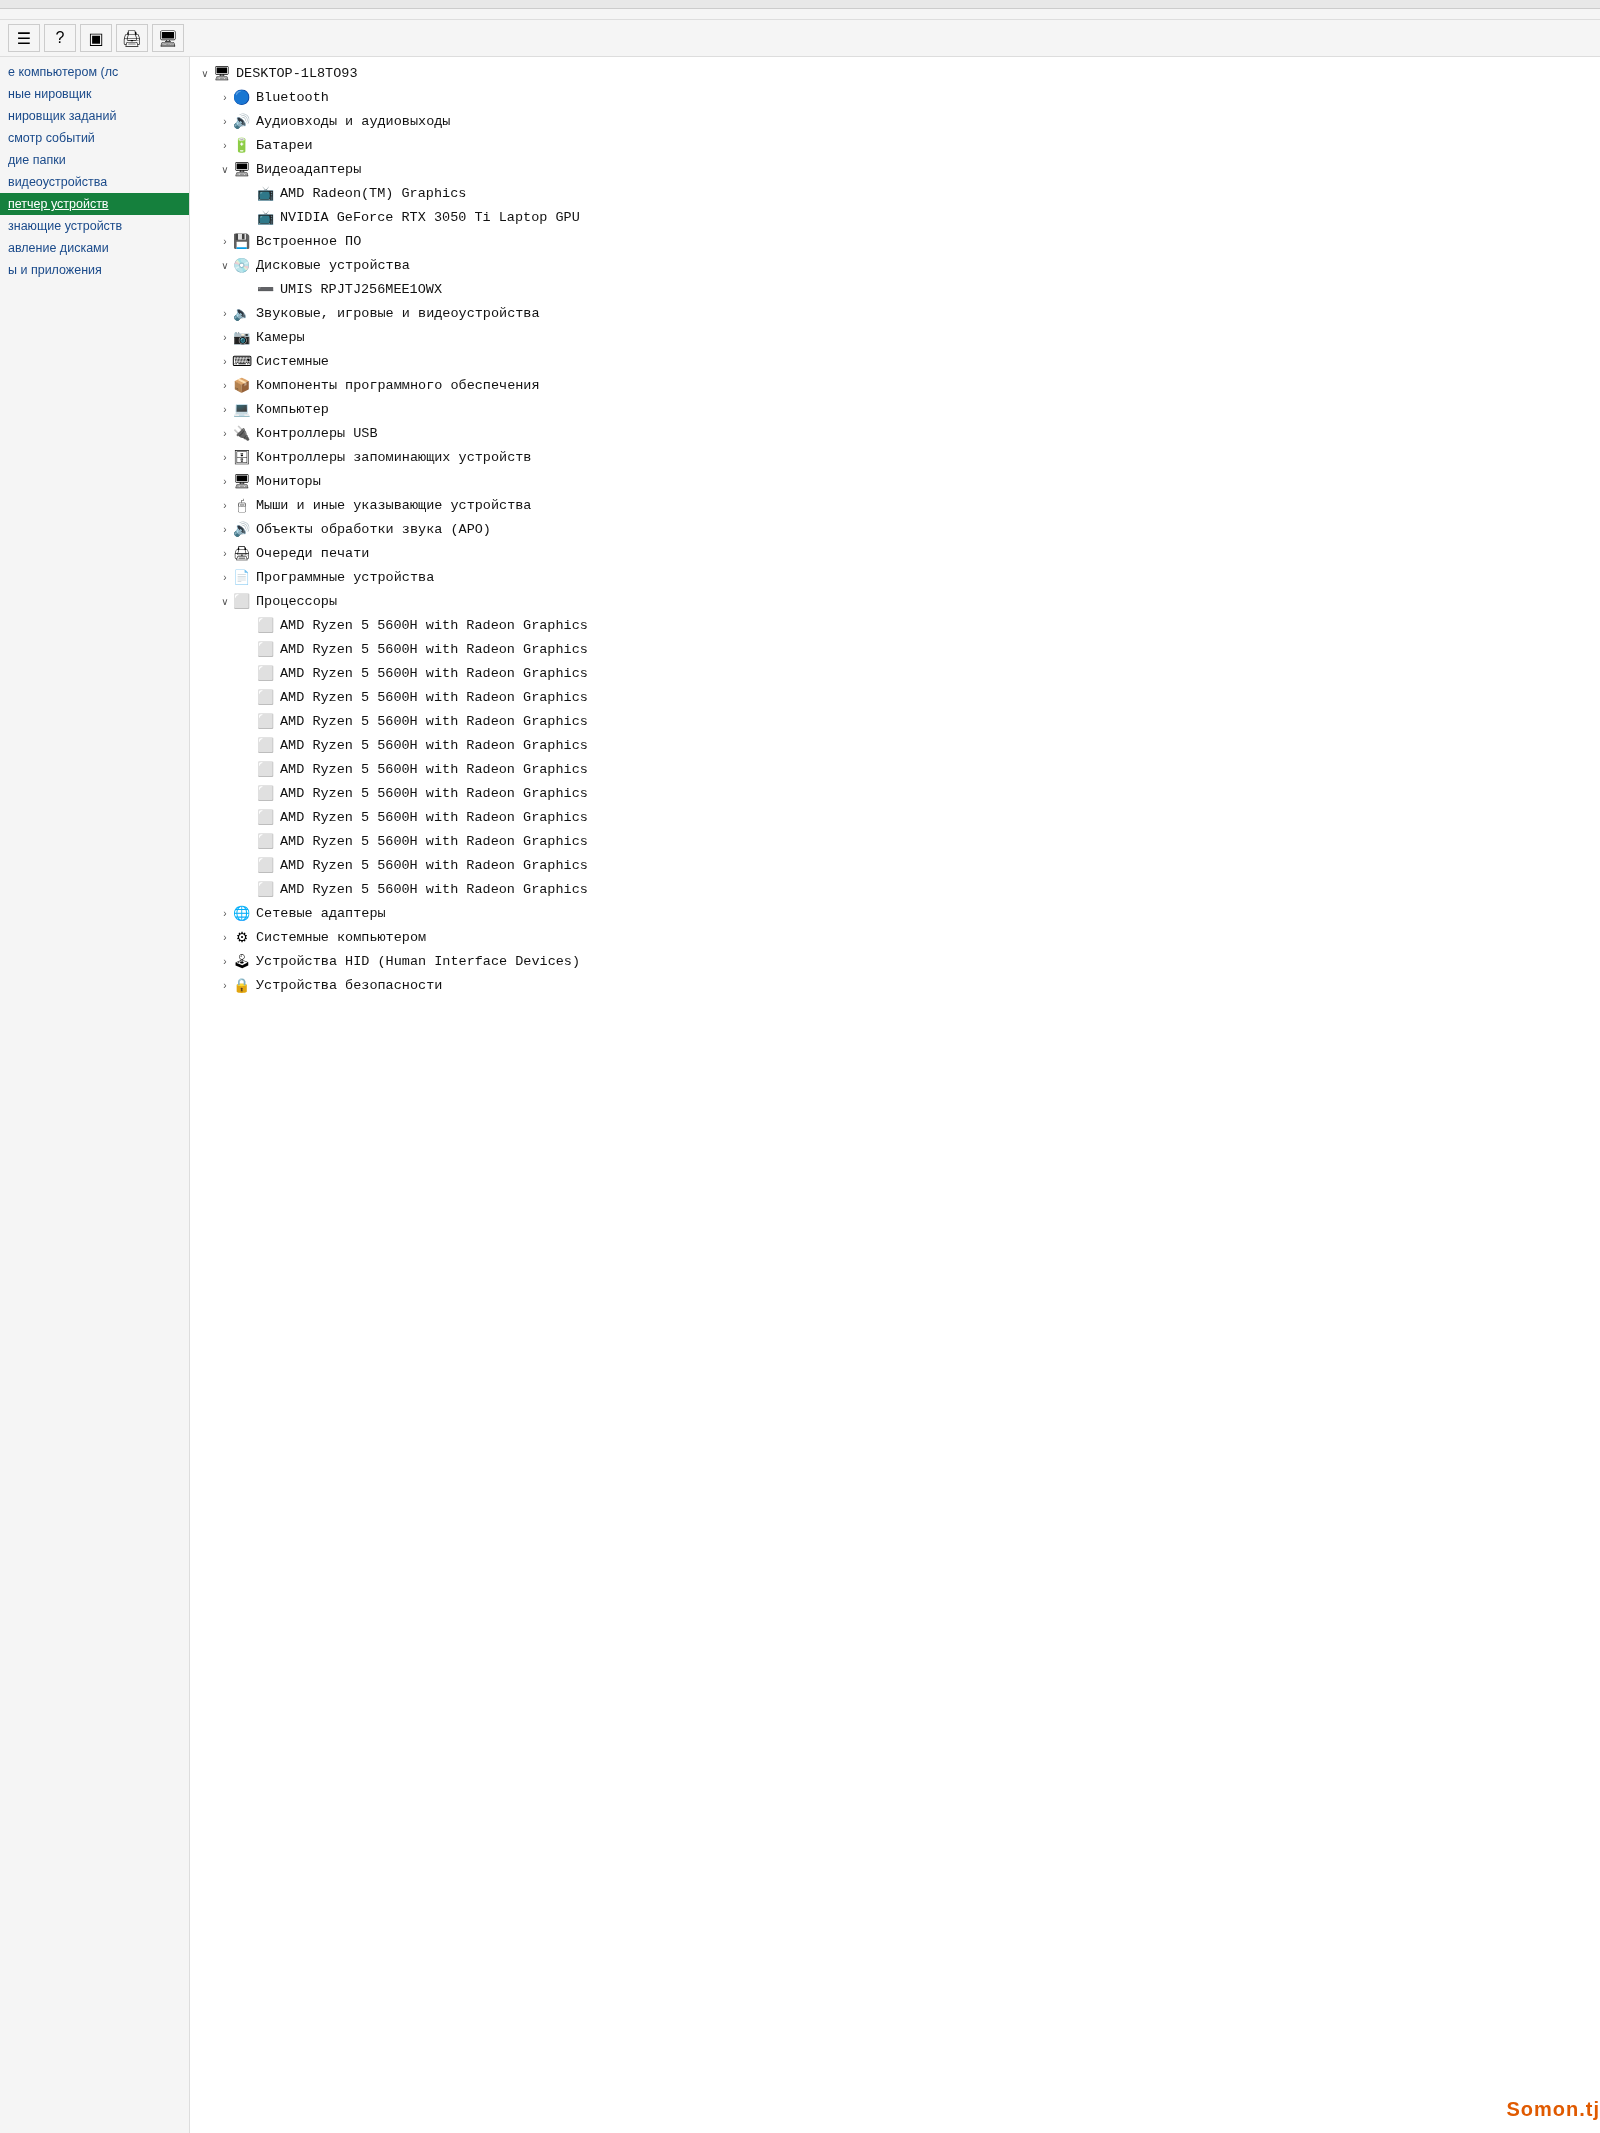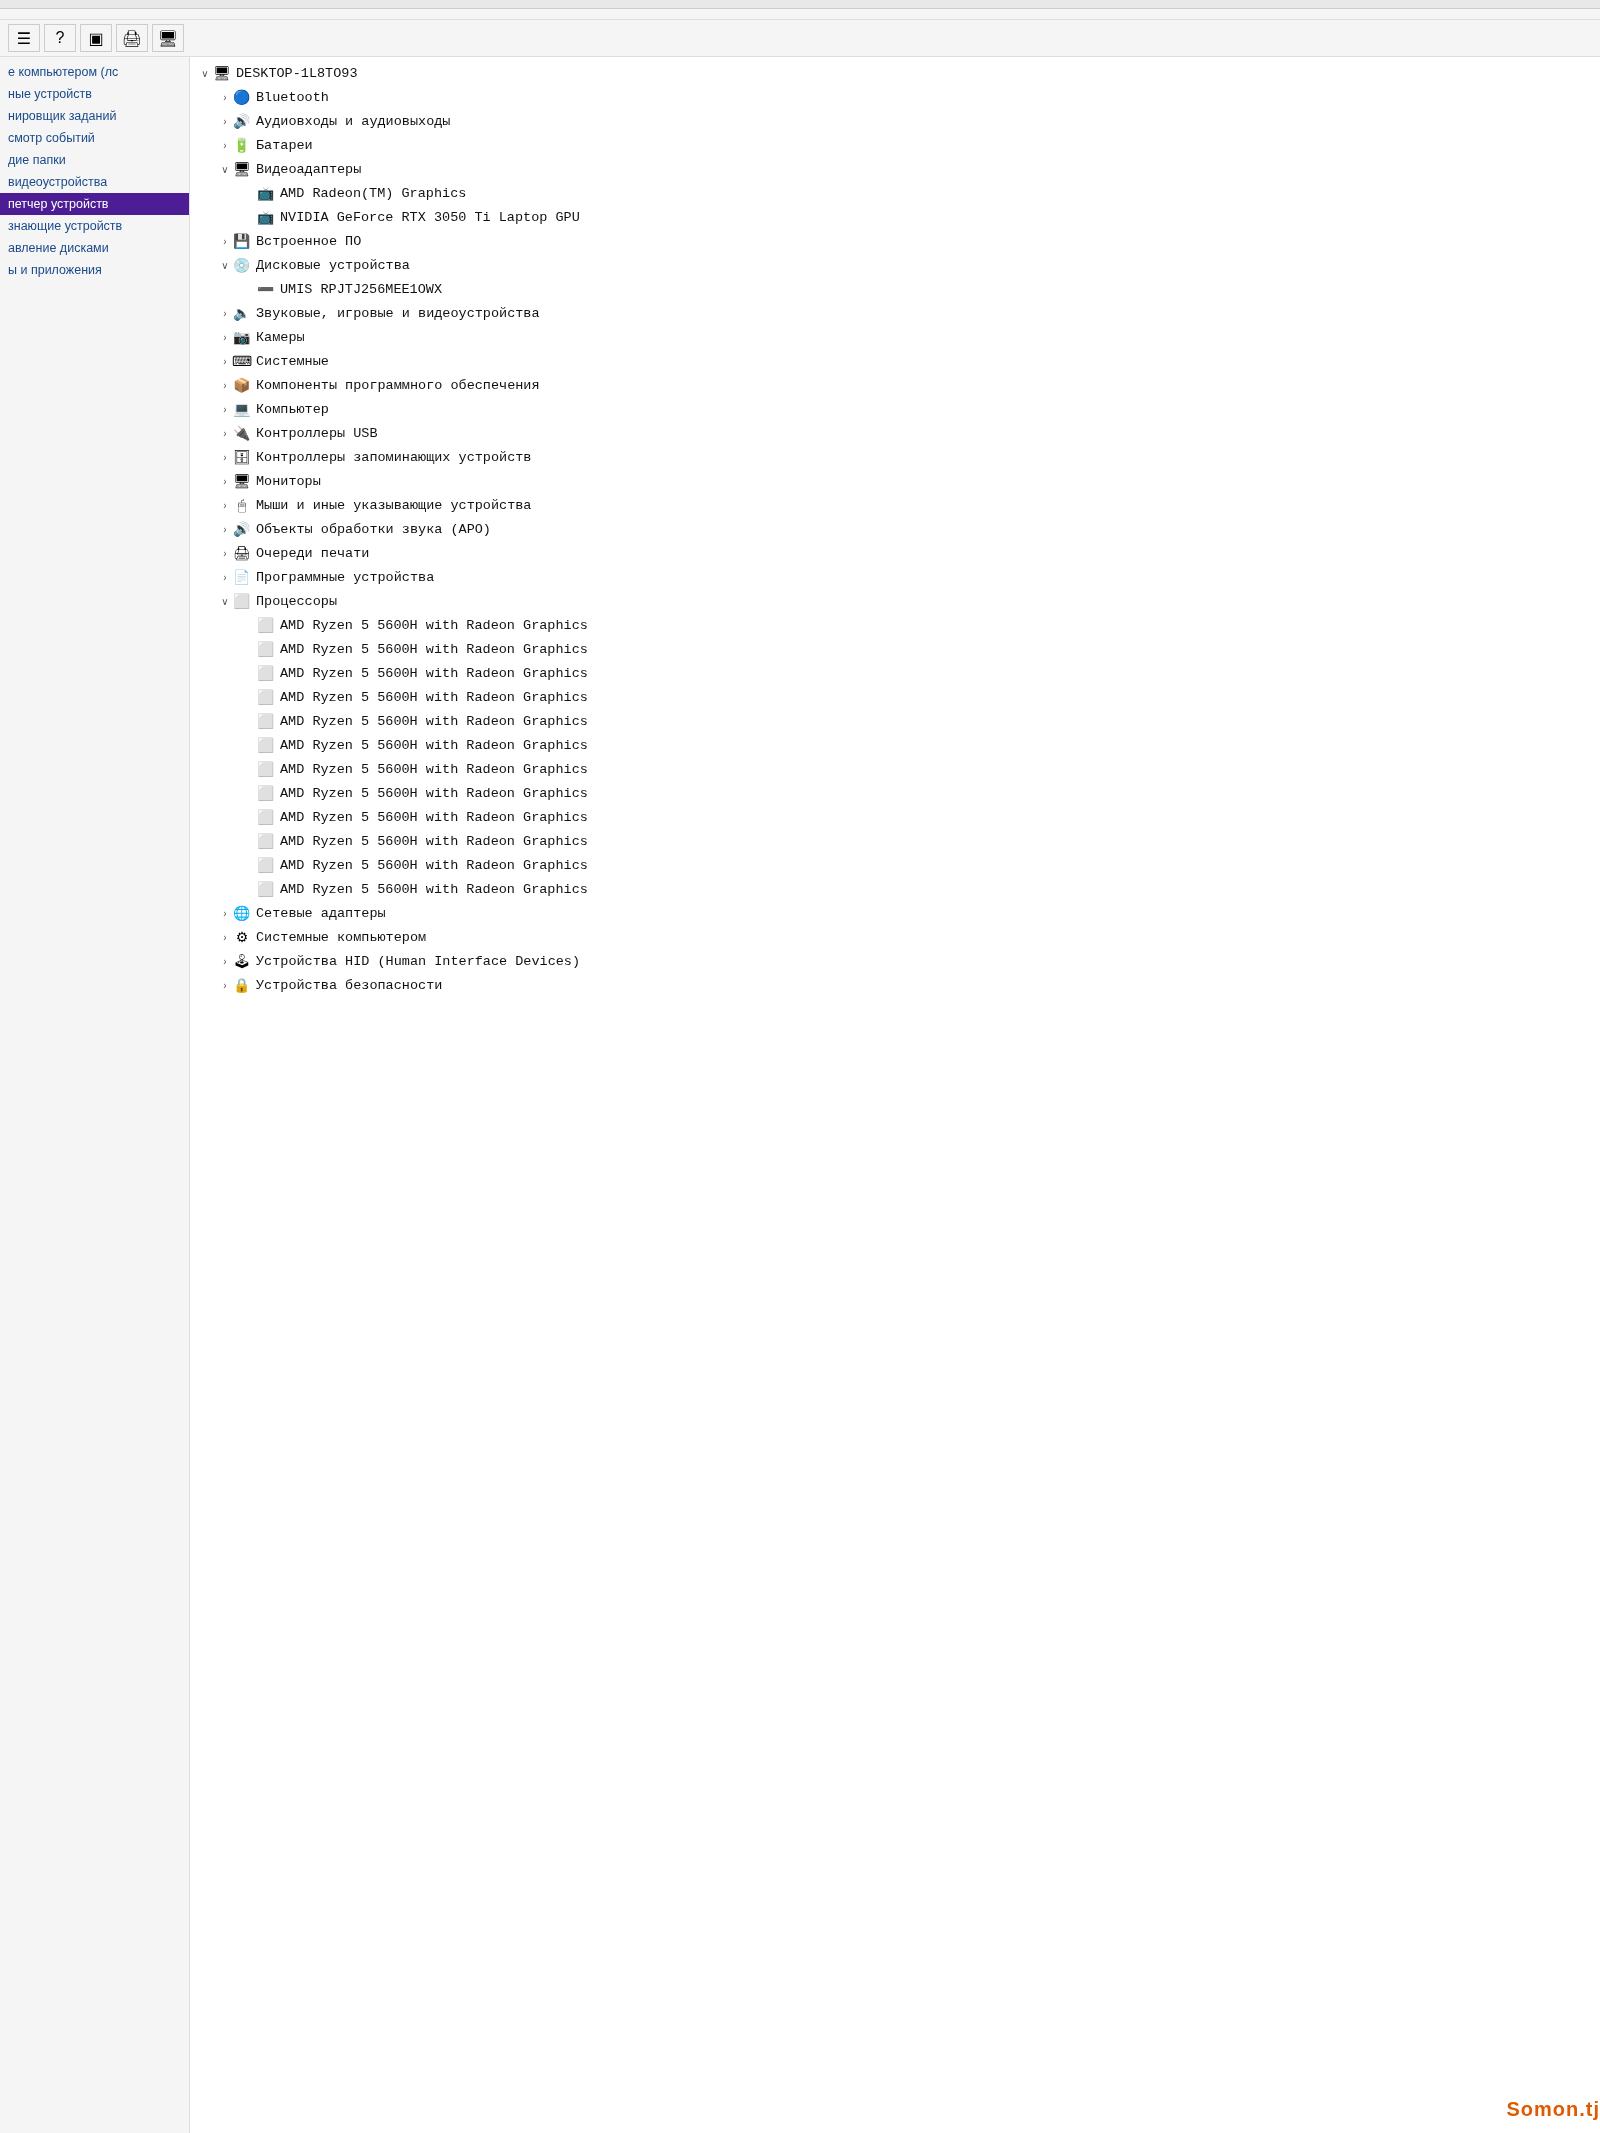--- a/index.html
+++ b/index.html
@@ -73,22 +73,23 @@
     .sidebar-item {
       padding: 4px 8px;
       font-size: 12.5px;
       color: #1a4a8a;
       cursor: pointer;
       white-space: nowrap;
       overflow: hidden;
       text-overflow: ellipsis;
     }
     .sidebar-item.active {
-      background: #4c1d95;
+      background: #15803d;
       color: #fff;
+      text-decoration: underline;
     }
     .main-panel {
       flex: 1;
       overflow-y: auto;
       padding: 4px 0;
       background: #fff;
     }
     .tree-item {
       display: flex;
       align-items: center;
@@ -154,21 +155,21 @@
     <button class="toolbar-btn">?</button>
     <button class="toolbar-btn">▣</button>
     <button class="toolbar-btn">🖨</button>
     <button class="toolbar-btn">🖥</button>
   </div>
 
   <div class="content-area">
 
     <div class="sidebar" id="sidebar-container">
         <div class="sidebar-item">е компьютером (лс</div>
-        <div class="sidebar-item">ные устройств</div>
+        <div class="sidebar-item">ные нировщик</div>
         <div class="sidebar-item">нировщик заданий</div>
         <div class="sidebar-item">смотр событий</div>
         <div class="sidebar-item">дие папки</div>
         <div class="sidebar-item">видеоустройства</div>
         <div class="sidebar-item active">петчер устройств</div>
         <div class="sidebar-item">знающие устройств</div>
         <div class="sidebar-item">авление дисками</div>
         <div class="sidebar-item">ы и приложения</div>
       </div>
 

